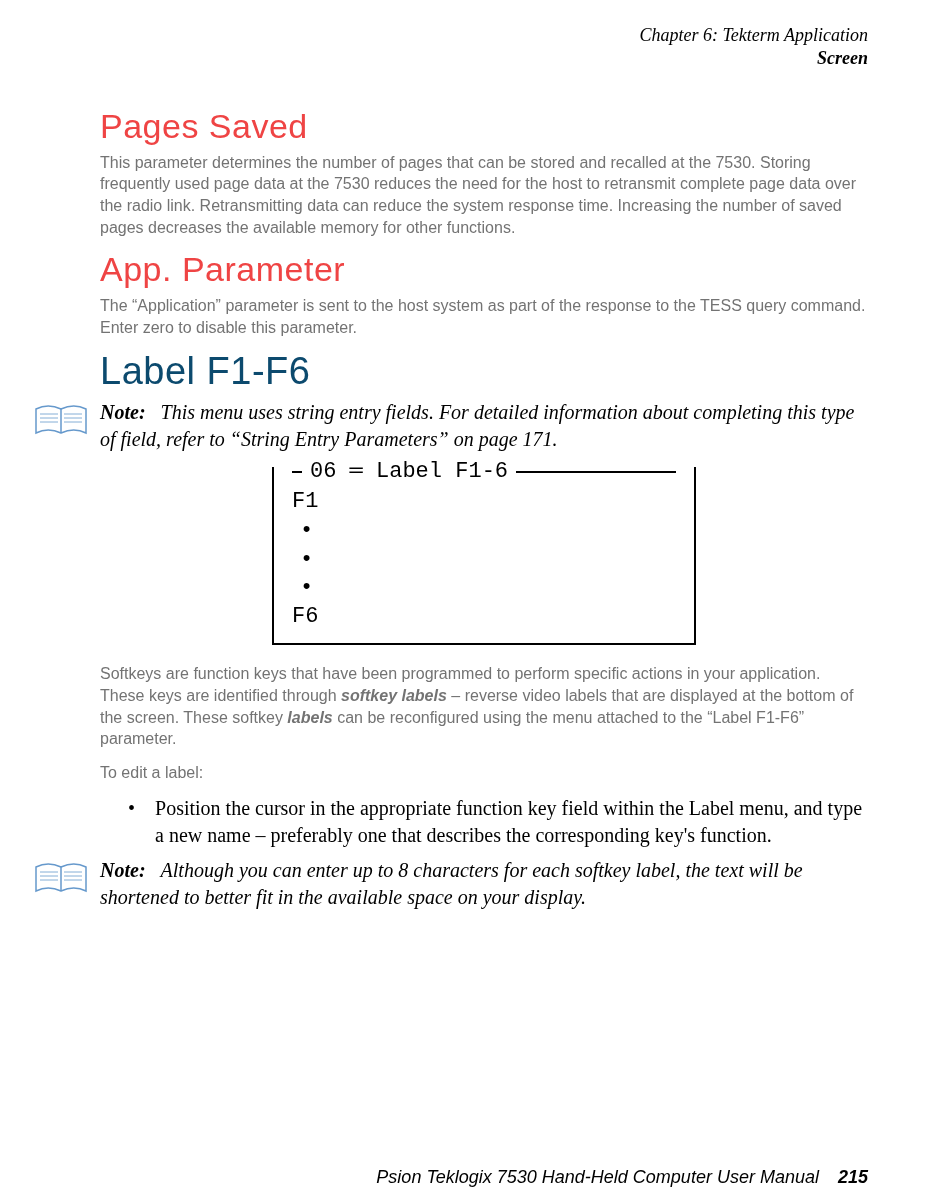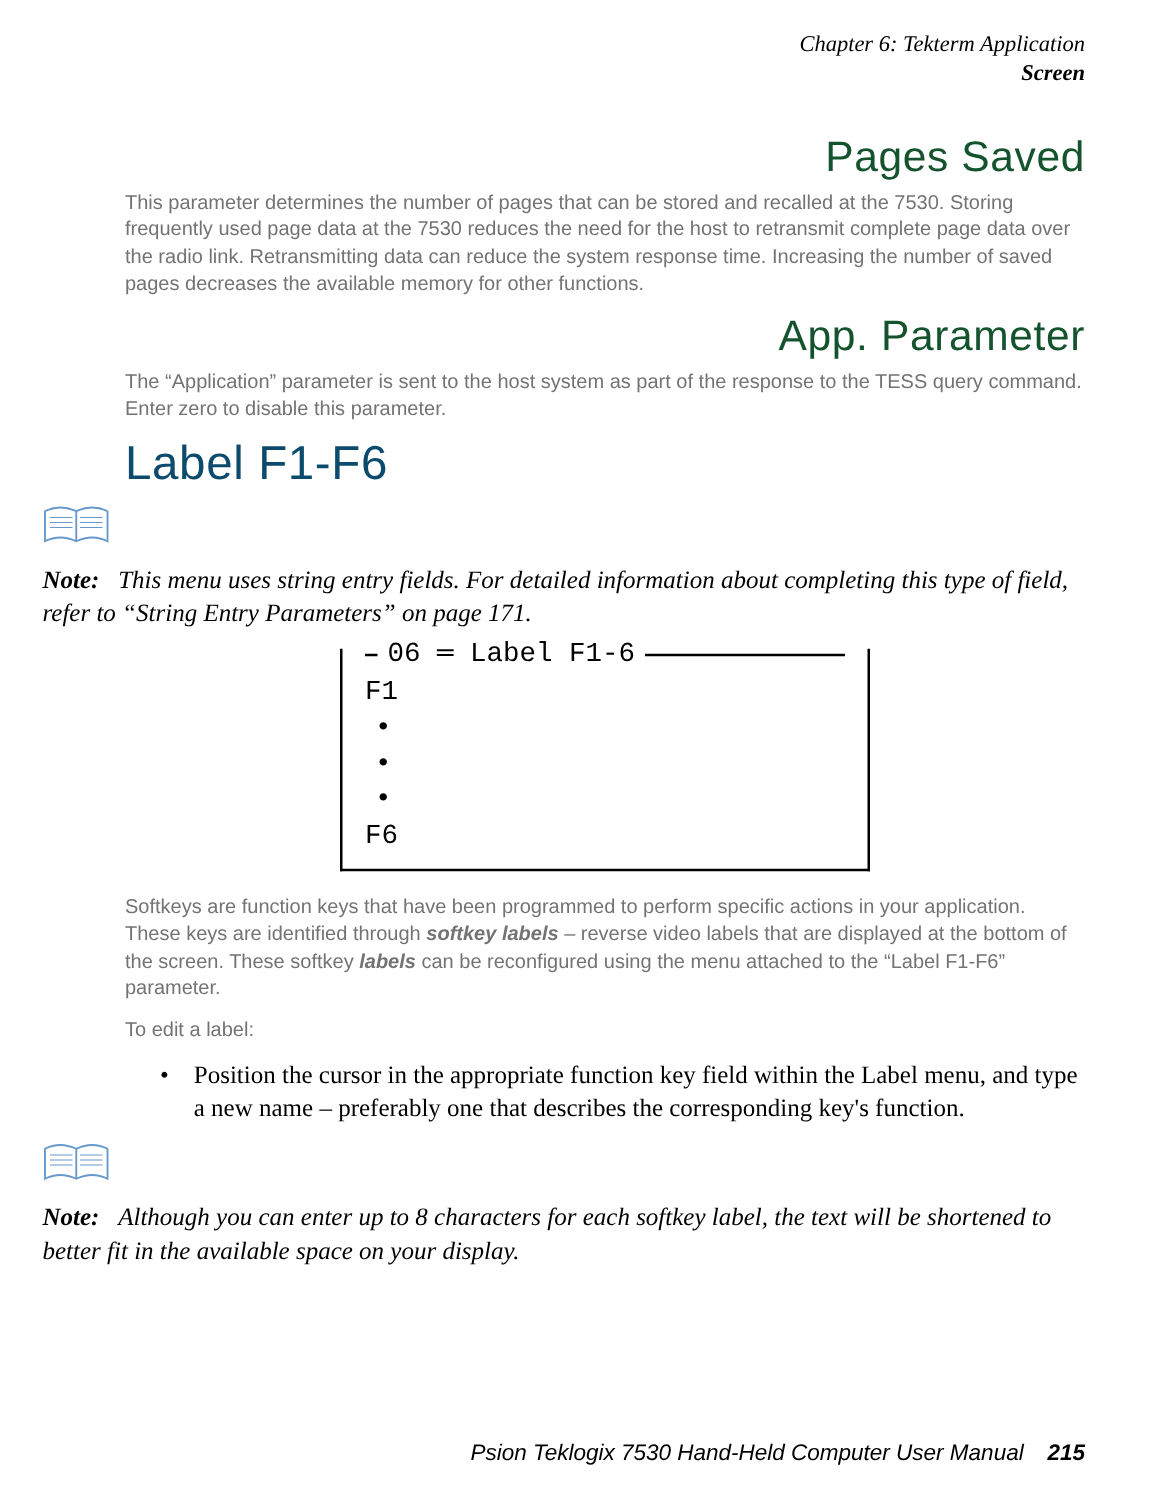--- a/index.html
+++ b/index.html
@@ -19,27 +19,26 @@
       line-height: 1.3;
     }
     .chapter-line { font-weight: normal; }
     .screen-line { font-weight: bold; }
     .content {
       padding: 24px 60px 0 100px;
     }
     .section-heading {
       font-family: 'Arial Narrow', Arial, sans-serif;
       font-stretch: condensed;
-      color: #14532d;
+      color: #ef4444;
       font-size: 34px;
       font-weight: 400;
       margin-top: 4px;
       margin-bottom: 6px;
       letter-spacing: 0.5px;
-      text-align: right;
     }
     .section-heading-major {
       font-family: 'Arial Narrow', Arial, sans-serif;
       font-stretch: condensed;
       color: #0c4a6e;
       font-size: 38px;
       font-weight: 400;
       margin-top: 12px;
       margin-bottom: 6px;
       letter-spacing: 0.5px;
@@ -49,21 +48,20 @@
       font-size: 16px;
       line-height: 1.35;
       margin-bottom: 12px;
       color: #737373;
     }
     .note-container {
       display: flex;
       align-items: flex-start;
       gap: 12px;
       margin: 4px 0 14px -66px;
-      flex-direction: column;
     }
     .note-icon {
       width: 54px;
       height: 38px;
       flex-shrink: 0;
       margin-top: 2px;
     }
     .note-text {
       font-family: 'Times New Roman', Times, serif;
       font-style: italic;
@@ -118,21 +116,21 @@
     .bullet-item {
       display: flex;
       gap: 20px;
       font-family: 'Times New Roman', Times, serif;
       font-size: 20px;
       line-height: 1.35;
     }
     .bullet-marker { flex-shrink: 0; }
     .page-footer {
       position: absolute;
-      bottom: 24px;
+      bottom: 9px;
       right: 60px;
       font-style: italic;
       font-size: 18px;
       font-family: Arial, sans-serif;
     }
     .footer-pagenum {
       font-weight: bold;
       margin-left: 14px;
     }
   </style>

